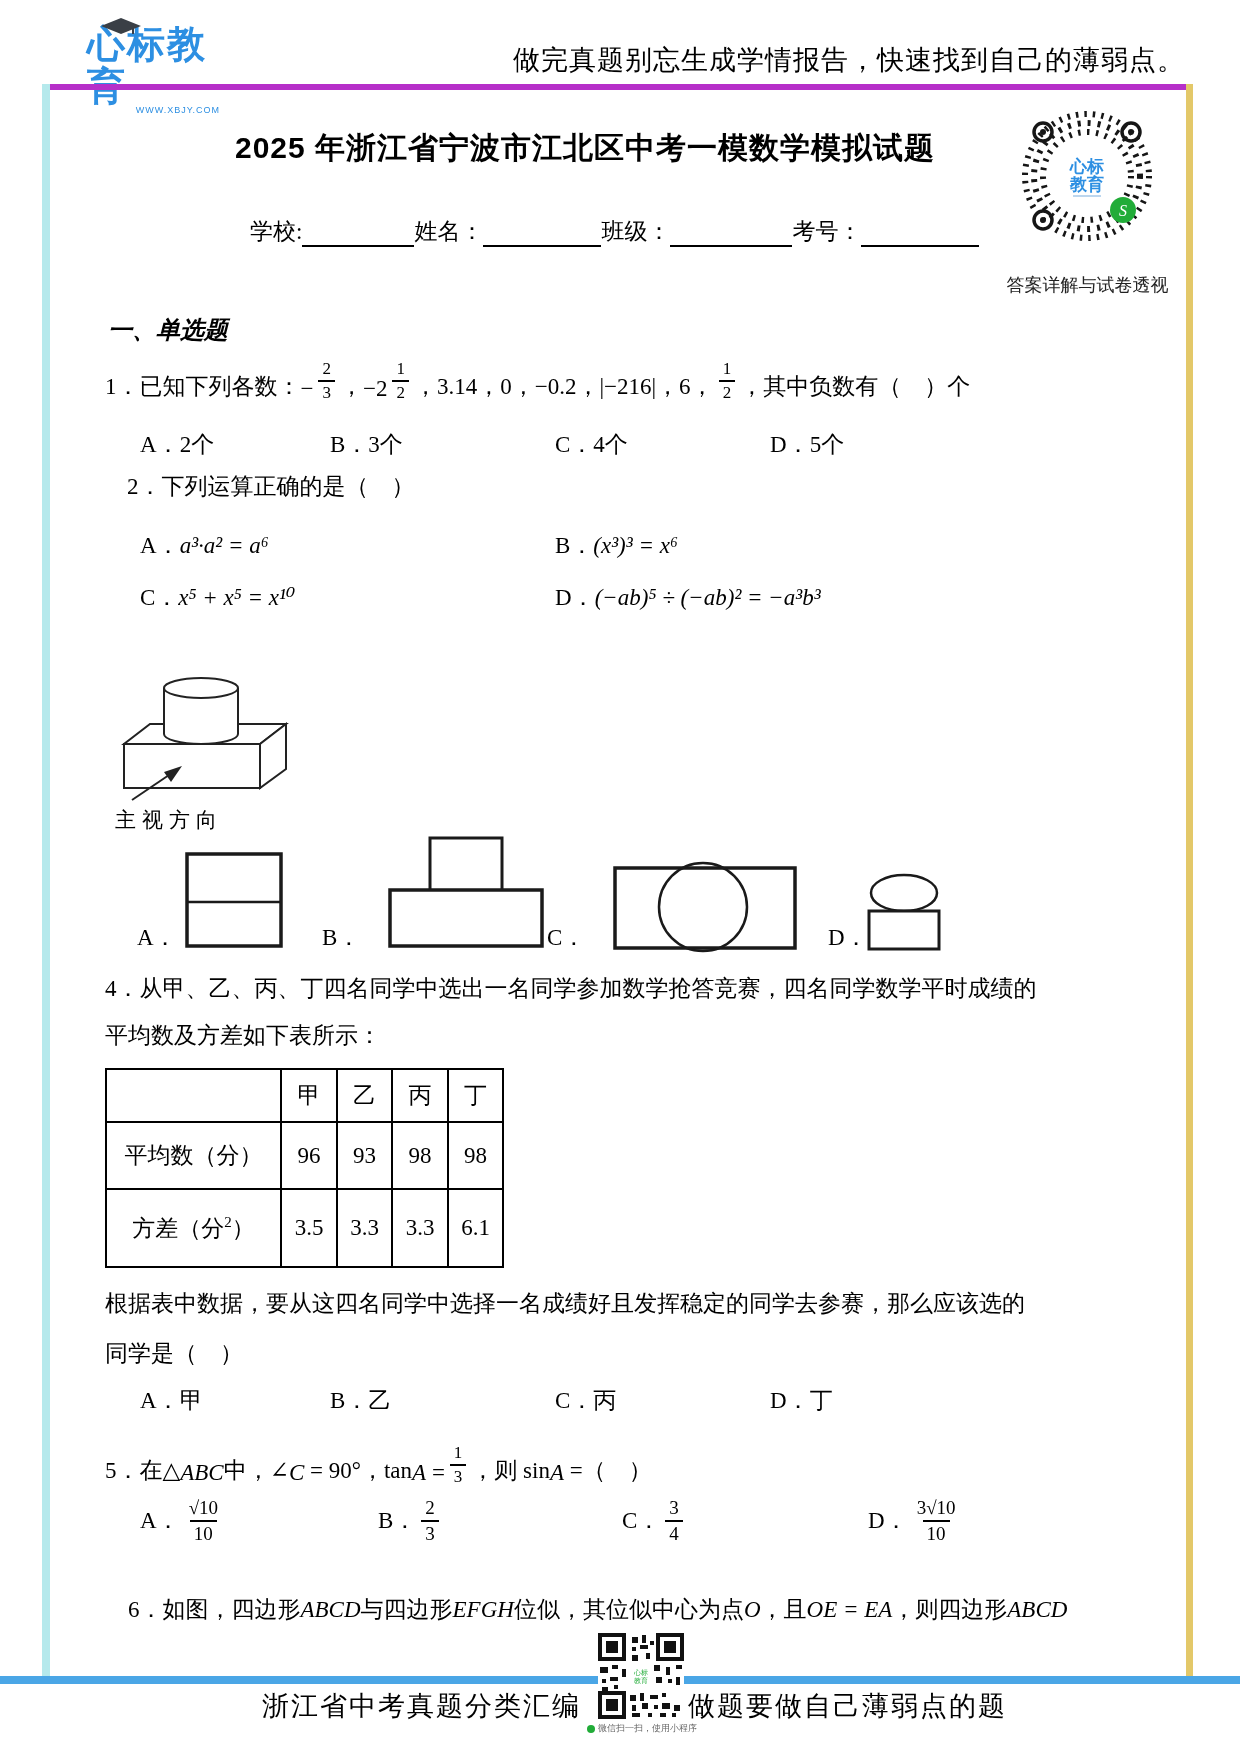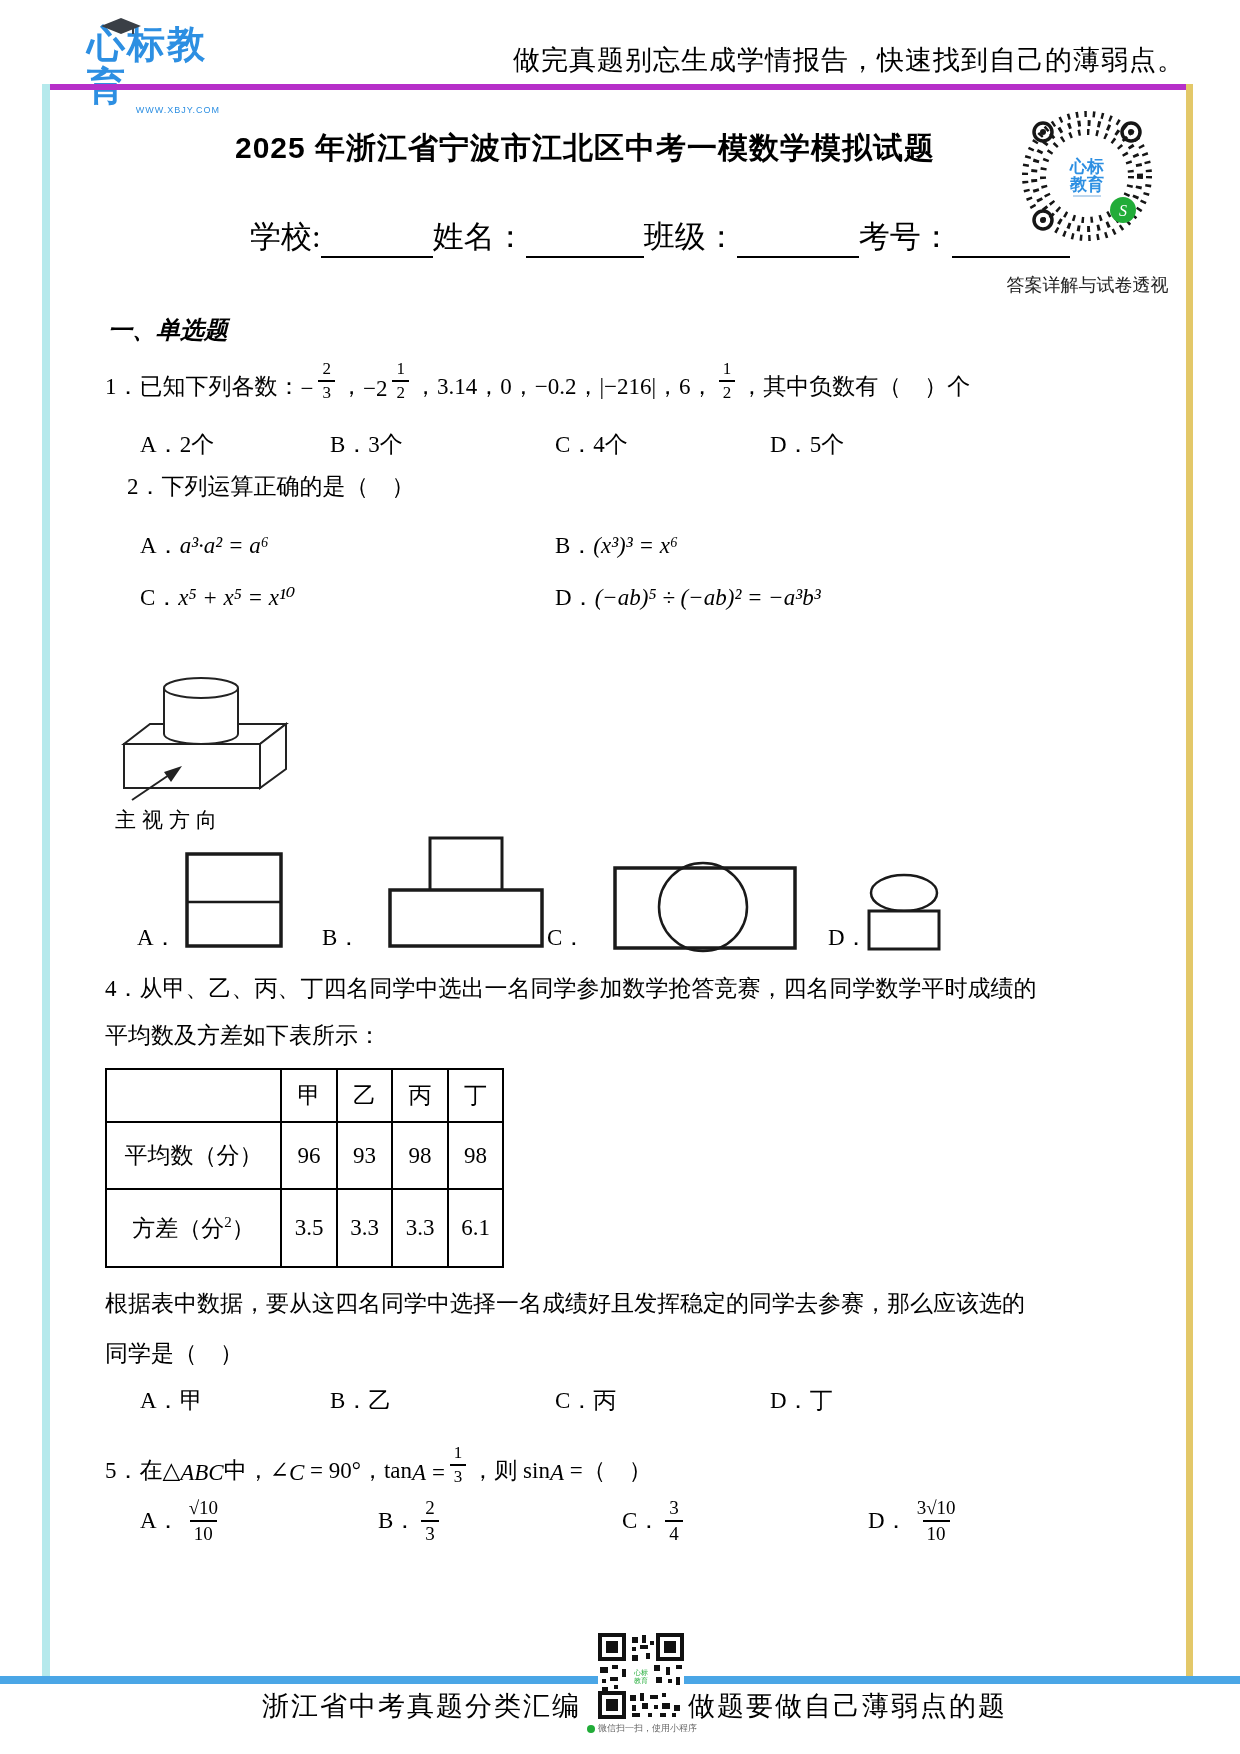--- a/index.html
+++ b/index.html
@@ -17,21 +17,21 @@
 
   .line-magenta { background:#b62fc9; }
   .border-cyan  { background:#b5e9ec; }
   .border-yellow{ background:#e3c869; }
   .line-blue    { background:#4aa6e6; }
 
   .title { font-size:30px; font-weight:bold; text-align:center; letter-spacing:1px;
            font-family:"Liberation Sans","DejaVu Sans",sans-serif; }
   .qr-caption { font-size:18px; text-align:center; color:#222; }
 
-  .form-line { font-size:31px; display:flex; align-items:flex-end; white-space:pre; }
+  .form-line { font-size:23px; display:flex; align-items:flex-end; white-space:pre; }
   .blank { display:inline-block; border-bottom:2px solid #000; height:26px; }
 
   .section { font-size:24px; font-weight:bold; font-family:"Liberation Sans","DejaVu Sans",sans-serif;font-style:italic; }
   .stem { font-size:23px; white-space:pre; }
   .flexrow { display:flex; align-items:flex-end; white-space:pre; }
   .opt { position:absolute; display:flex; align-items:center; font-size:23px; white-space:pre; }
   .it { font-style:italic; }
   .math { font-style:italic; }
 
   .frac { display:inline-flex; flex-direction:column; align-items:center; line-height:1.05;
@@ -209,20 +209,23 @@
   <div class="abs flexrow stem" style="left:105px;top:1434px;height:52px;">
     <span>5．在△</span><span class="it">ABC</span><span>中，∠</span><span class="it">C</span><span> = 90°，tan</span><span class="it">A</span><span> =</span><span class="frac"><span class="num">1</span><span class="den">3</span></span><span>，则 sin</span><span class="it">A</span><span> =（　）</span>
   </div>
   <div class="abs" style="left:0;top:1496px;width:1240px;height:58px;">
     <span class="opt" style="left:140px;top:2px;"><span>A．</span><span class="frac frac-lg"><span class="num">√10</span><span class="den">10</span></span></span>
     <span class="opt" style="left:378px;top:2px;"><span>B．</span><span class="frac frac-lg"><span class="num">2</span><span class="den">3</span></span></span>
     <span class="opt" style="left:622px;top:2px;"><span>C．</span><span class="frac frac-lg"><span class="num">3</span><span class="den">4</span></span></span>
     <span class="opt" style="left:868px;top:2px;"><span>D．</span><span class="frac frac-lg"><span class="num">3√10</span><span class="den">10</span></span></span>
   </div>
 
+  <div class="abs stem" style="left:105px;top:1568px;">
+    <span>6．如图，四边形</span><span class="it">ABCD</span><span>与四边形</span><span class="it">EFGH</span><span>位似，其位似中心为点</span><span class="it">O</span><span>，且</span><span class="it">OE = EA</span><span>，则四边形</span><span class="it">ABCD</span>
+  </div>
 
   <div class="abs line-blue" style="left:0;top:1676px;width:1240px;height:8px;"></div>
   <div class="abs footer-text" style="left:688px;top:1688px;">做题要做自己薄弱点的题</div>
   <div class="abs footer-text" style="left:262px;top:1688px;">浙江省中考真题分类汇编</div>
 
   <svg class="abs" style="left:598px;top:1633px;" width="86" height="86" viewBox="0 0 86 86">
     <rect x="0" y="0" width="86" height="86" fill="#fff"></rect>
     <g fill="#111">
       <rect x="0" y="0" width="28" height="28"></rect>
         <rect x="58" y="0" width="28" height="28"></rect>

